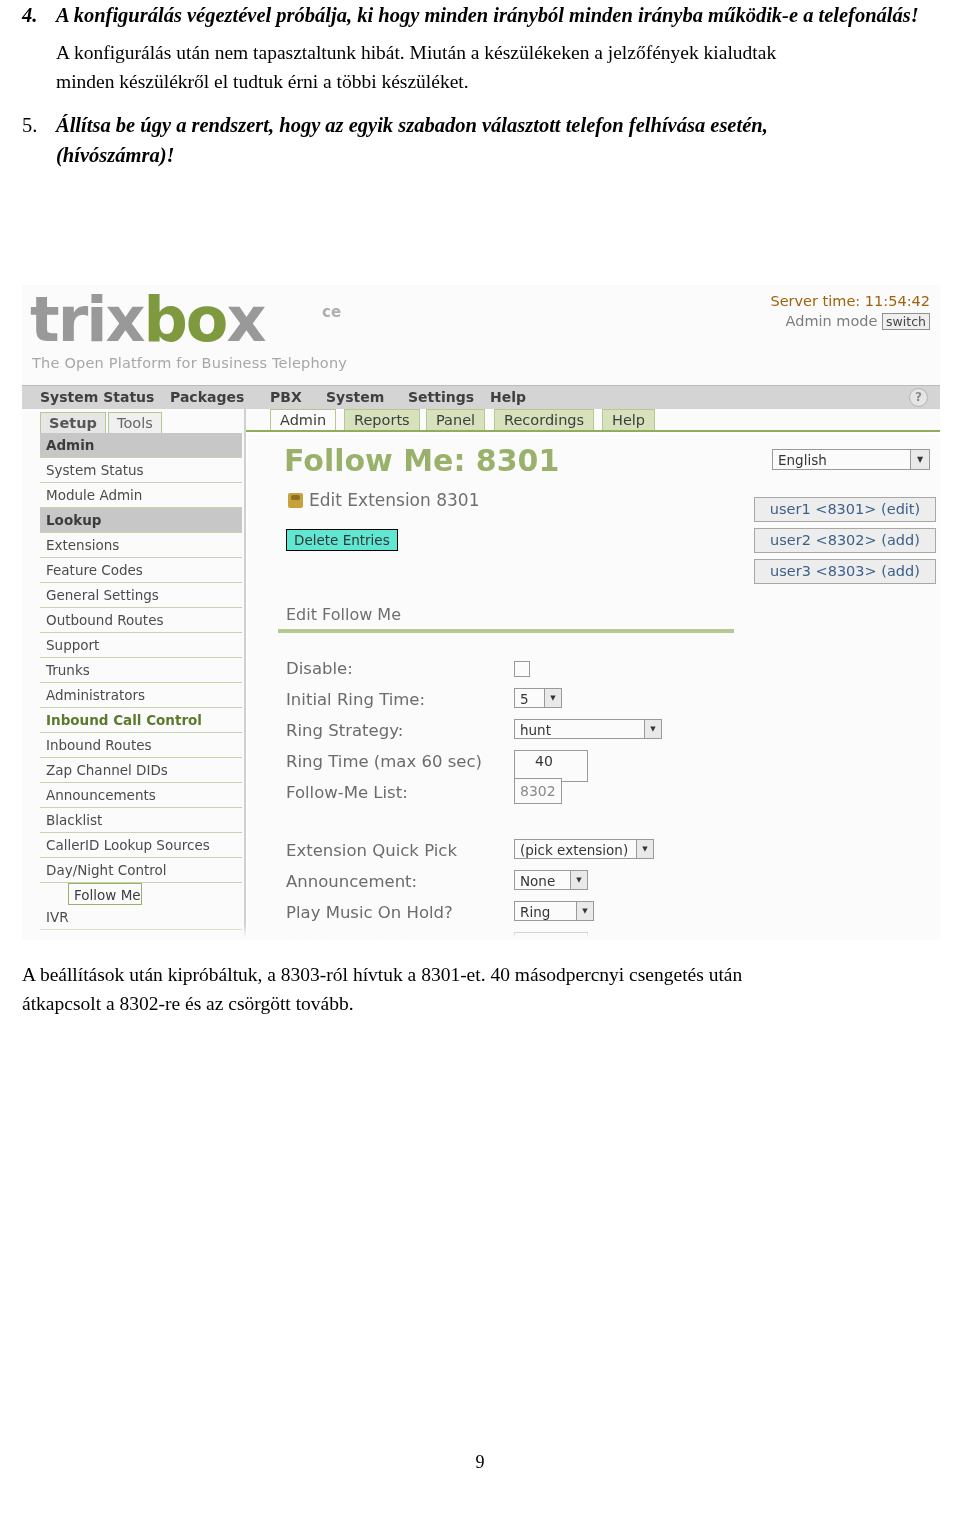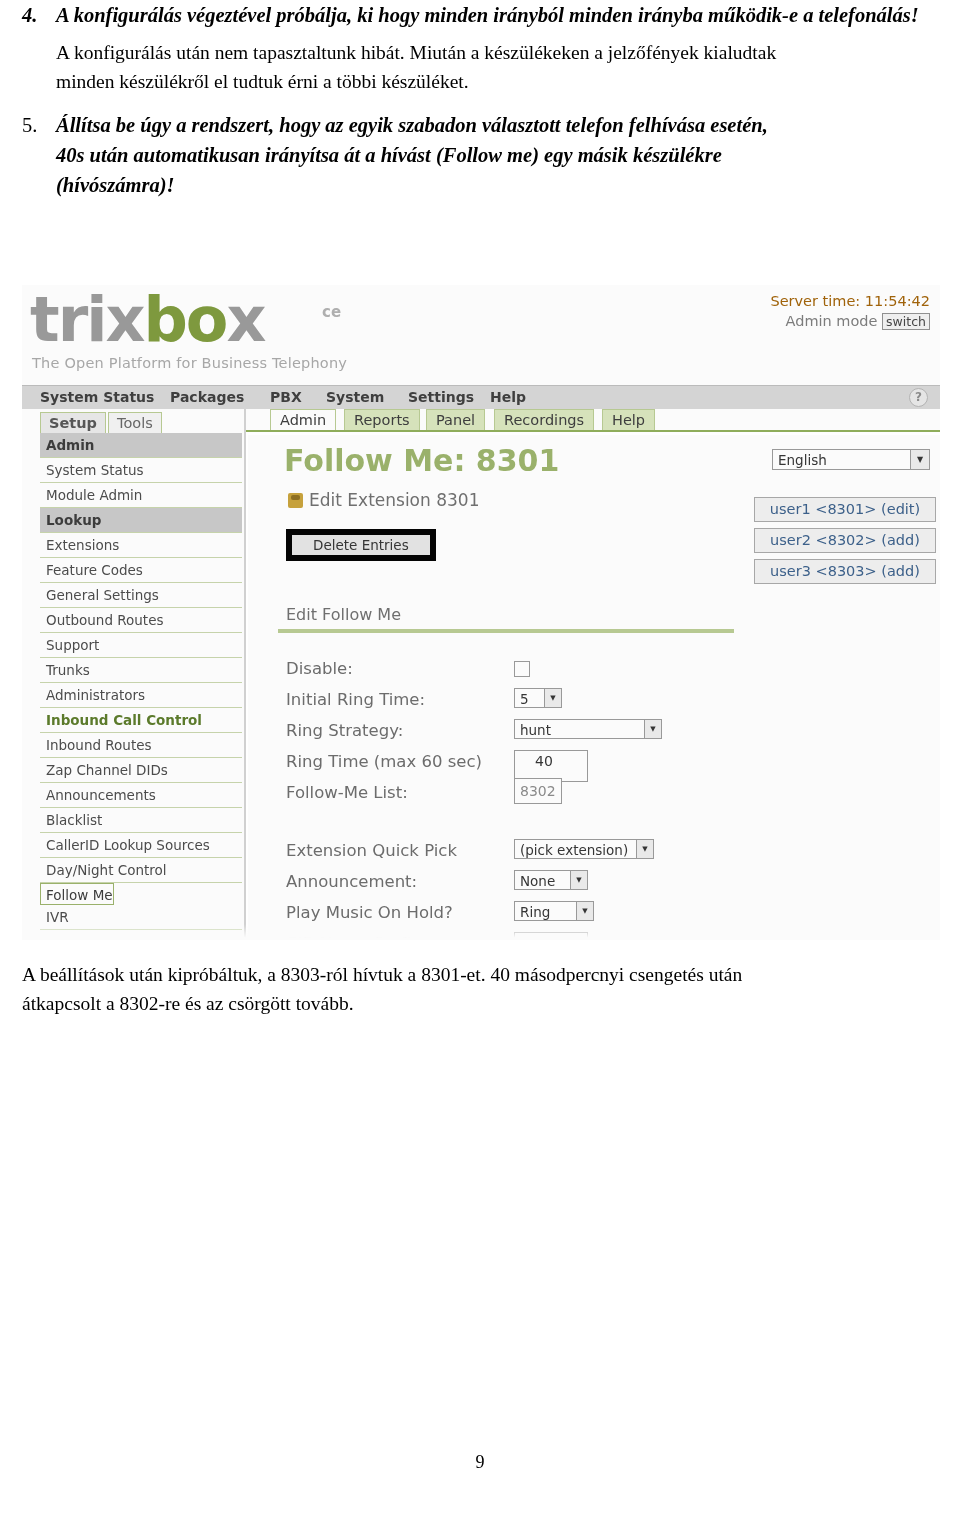--- a/index.html
+++ b/index.html
@@ -274,20 +274,21 @@
     background: #c9c9c9;
     font-weight: bold;
     color: #3a3a3a;
   }
   .side-item.sel {
     border: 1px solid #9bb36a;
     background: #ffffff;
     color: #3a3a3a;
     height: 22px;
     line-height: 22px;
+    margin-left: 28px;
   }
   .side-item.hl {
     color: #5a7a28;
     font-weight: bold;
   }
   .sidebar-divider {
     position: absolute;
     left: 222px;
     top: 124px;
     width: 2px;
@@ -357,25 +358,25 @@
   .edit-ext .ico::after {
     content: "";
     position: absolute;
     left: 3px; top: 2px;
     width: 9px; height: 5px;
     background: #8e6f1f;
     border-radius: 2px;
   }
   .btn {
     display: inline-block;
-    border: 6px solid #000000;
-    background: #e5e5e5;
+    border: 1px solid #000000;
+    background: #5eead4;
     font-size: 13.5px;
     color: #333;
-    padding: 2px 21px;
+    padding: 2px 7px;
   }
   .delete-entries {
     position: absolute;
     left: 38px;
     top: 94px;
   }
   .user-list {
     position: absolute;
     right: 4px;
     top: 62px;
@@ -528,21 +529,20 @@
 
     <p class="sub-para">A konfigurálás után nem tapasztaltunk hibát. Miután a készülékeken a jelzőfények kialudtak</p>
     <p class="sub-para">minden készülékről el tudtuk érni a többi készüléket.</p>
 
     <div style="height:14px"></div>
 
     <div class="item-row">
       <div class="item-num plain">5.</div>
       <div class="item-body">
         <p class="head-bi">Állítsa be úgy a rendszert, hogy az egyik szabadon választott telefon felhívása esetén,</p>
-        <p class="head-bi">40s után automatikusan irányítsa át a hívást (Follow me) egy másik készülékre</p>
         <p class="head-bi">(hívószámra)!</p>
       </div>
     </div>
   </div>
 
   <div class="shot">
     <div class="shot-inner">
 
       <div class="tbx-header">
         <div class="tbx-logo"><span>trix</span><span class="b-o">b</span><span class="b-o">o</span><span>x</span></div>

